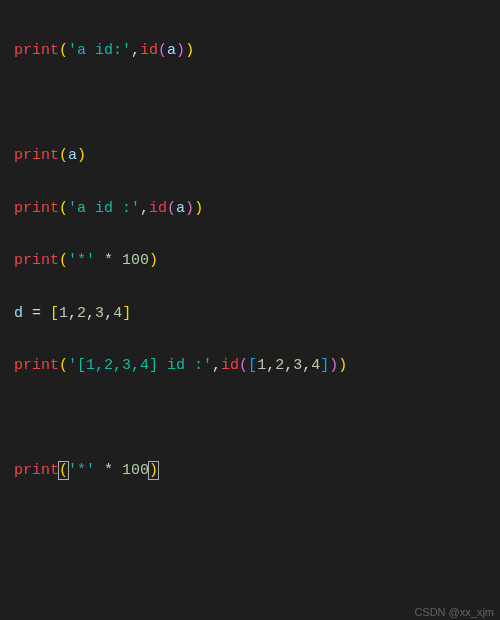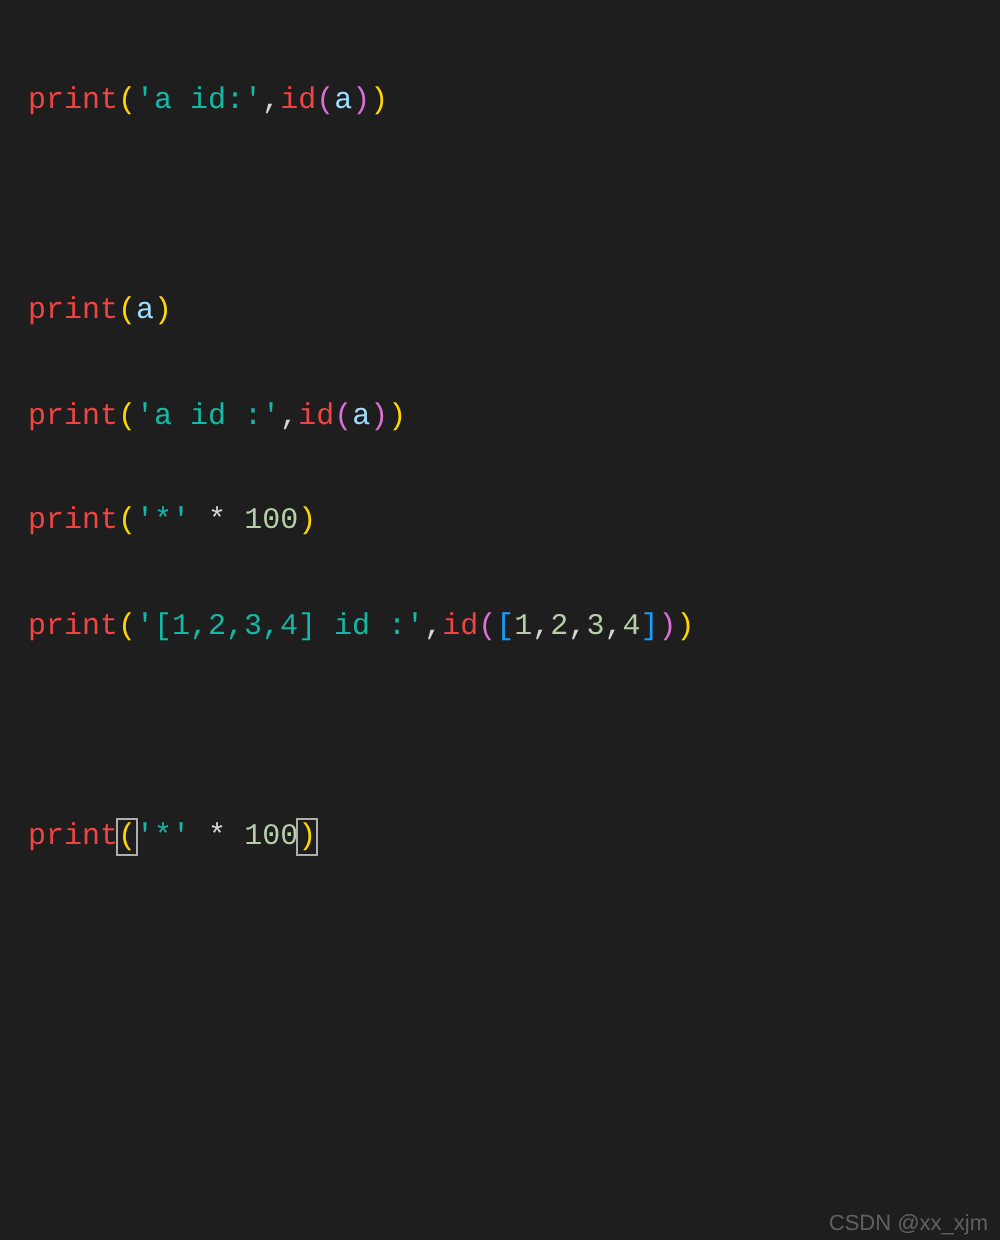--- a/index.html
+++ b/index.html
@@ -45,20 +45,21 @@
 </style>
 </head>
 <body>
 
 <div class="code-container">
 <span class="line"><span class="tok-func">print</span><span class="p-y">(</span><span class="tok-str">'a id:'</span><span class="tok-op">,</span><span class="tok-func">id</span><span class="p-p">(</span><span class="tok-var">a</span><span class="p-p">)</span><span class="p-y">)</span></span>
 <span class="line"> </span>
 <span class="line"><span class="tok-func">print</span><span class="p-y">(</span><span class="tok-var">a</span><span class="p-y">)</span></span>
 <span class="line"><span class="tok-func">print</span><span class="p-y">(</span><span class="tok-str">'a id :'</span><span class="tok-op">,</span><span class="tok-func">id</span><span class="p-p">(</span><span class="tok-var">a</span><span class="p-p">)</span><span class="p-y">)</span></span>
 <span class="line"><span class="tok-func">print</span><span class="p-y">(</span><span class="tok-str">'*'</span><span class="tok-op"> * </span><span class="tok-num">100</span><span class="p-y">)</span></span>
+<span class="line"><span class="tok-var">d</span><span class="tok-op"> = </span><span class="p-y">[</span><span class="tok-num">1</span><span class="tok-op">,</span><span class="tok-num">2</span><span class="tok-op">,</span><span class="tok-num">3</span><span class="tok-op">,</span><span class="tok-num">4</span><span class="p-y">]</span></span>
 <span class="line"><span class="tok-func">print</span><span class="p-y">(</span><span class="tok-str">'[1,2,3,4] id :'</span><span class="tok-op">,</span><span class="tok-func">id</span><span class="p-p">(</span><span class="p-b">[</span><span class="tok-num">1</span><span class="tok-op">,</span><span class="tok-num">2</span><span class="tok-op">,</span><span class="tok-num">3</span><span class="tok-op">,</span><span class="tok-num">4</span><span class="p-b">]</span><span class="p-p">)</span><span class="p-y">)</span></span>
 <span class="line"> </span>
 <span class="line"><span class="tok-func">print</span><span class="p-y cursor-box">(</span><span class="tok-str">'*'</span><span class="tok-op"> * </span><span class="tok-num">100</span><span class="p-y cursor-box">)</span></span>
 
 
 
 
 
 
 

